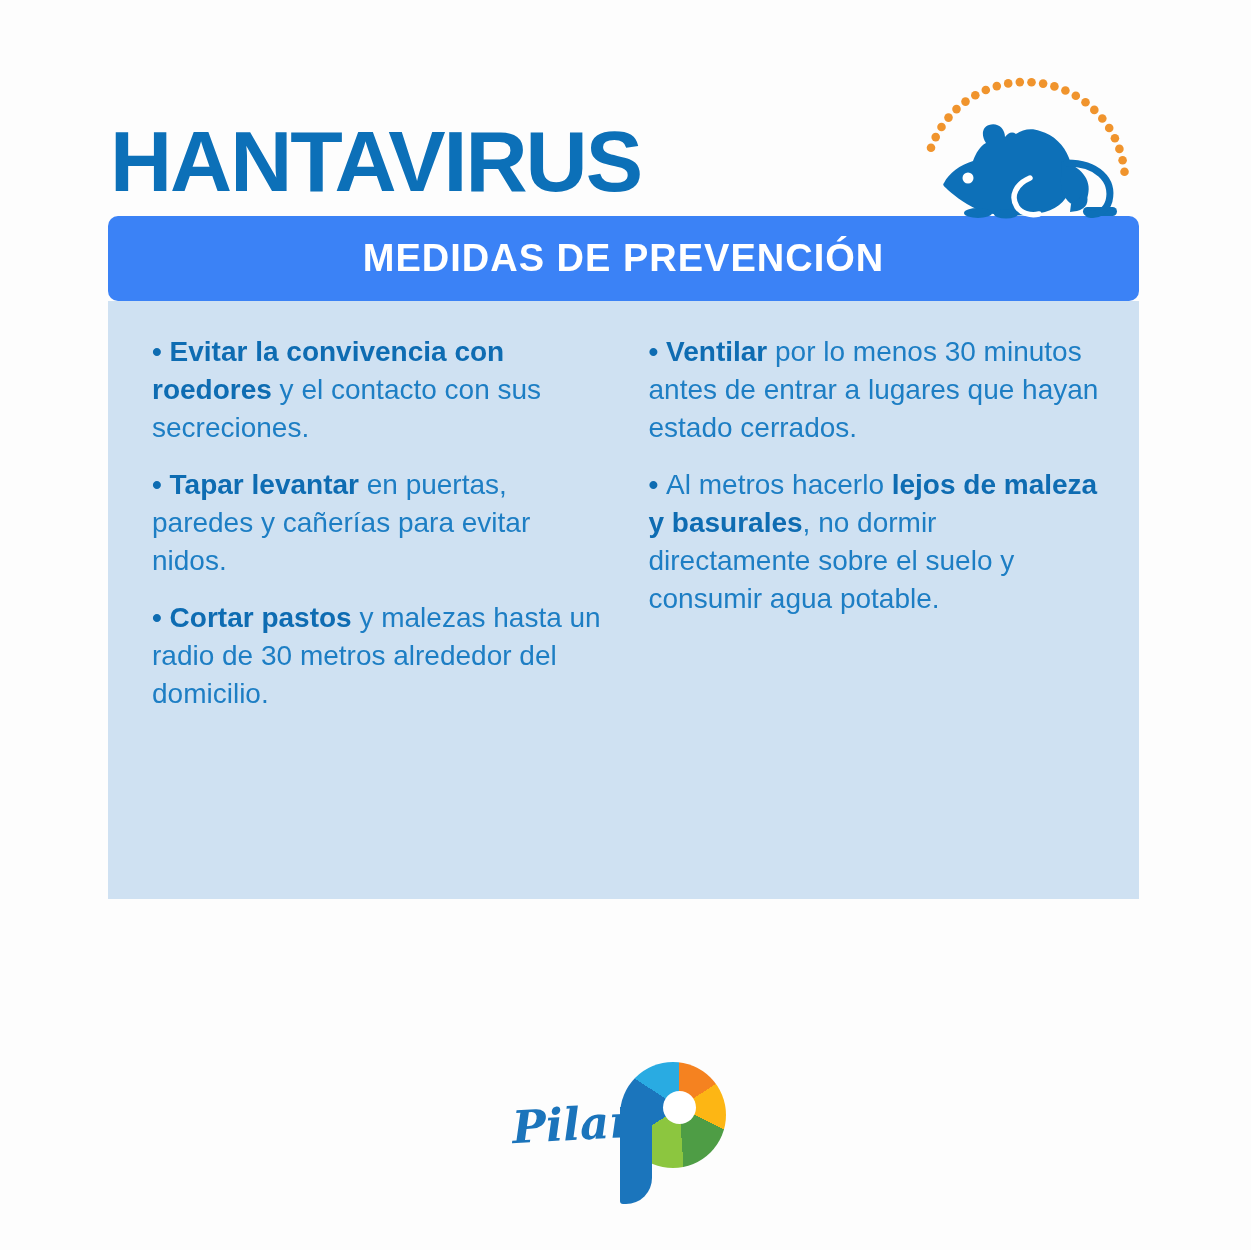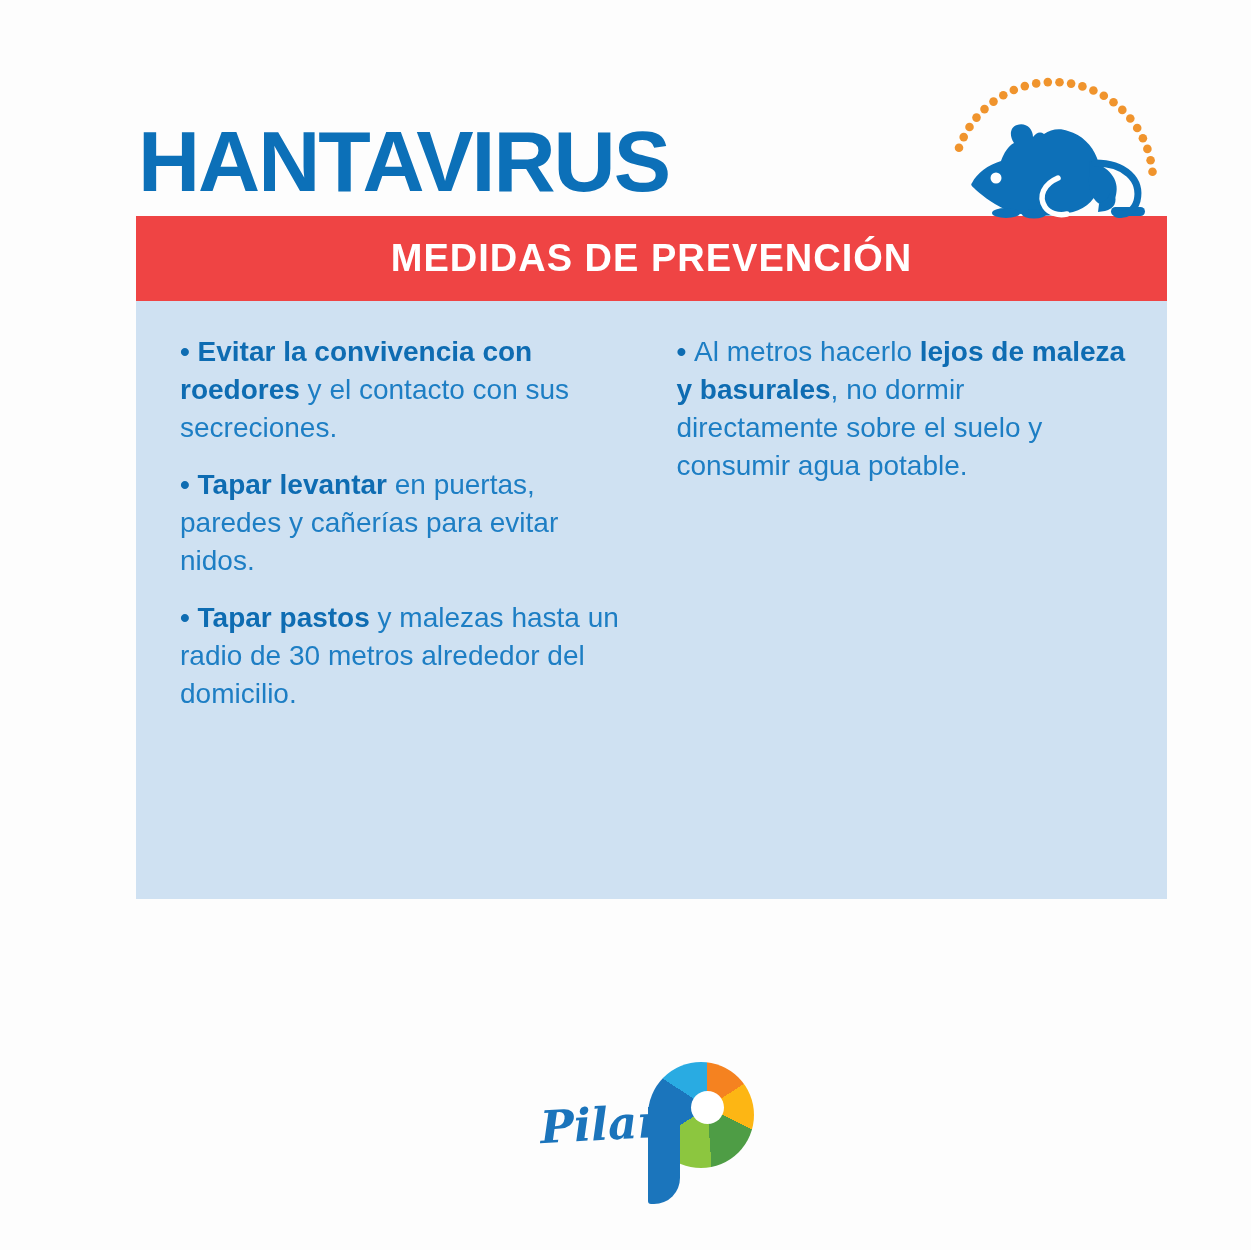--- a/index.html
+++ b/index.html
@@ -1,29 +1,29 @@
 <!DOCTYPE html>
 <html><head>
 <meta charset="utf-8">
 <style>
   html,body{margin:0;padding:0;}
   body{
     width:1251px;height:1250px;position:relative;overflow:hidden;
     background:#fdfdfd;font-family:"Liberation Sans",sans-serif;
   }
-  .page{position:absolute;inset:0;margin-left:28px;}
+  .page{position:absolute;inset:0;}
   .title{
     position:absolute;left:110px;top:112px;margin:0;
     font-size:86px;font-weight:bold;letter-spacing:-2px;
     color:#0c70b8;font-family:"Liberation Sans",sans-serif;
   }
   .rodent-wrap{position:absolute;left:920px;top:65px;width:240px;height:170px;z-index:3;}
   .banner{
     position:absolute;left:108px;top:216px;width:1031px;height:85px;
-    background:#ef4444;display:flex;align-items:center;justify-content:center;z-index:1;
+    background:#3b82f6;display:flex;align-items:center;justify-content:center;z-index:1;border-radius:10px;
   }
   .banner span{
     color:#ffffff;font-weight:bold;font-size:38px;letter-spacing:1px;
   }
   .panel{
     position:absolute;left:108px;top:301px;width:1031px;height:598px;
     background:#cfe1f2;box-sizing:border-box;
     display:flex;gap:42px;padding:32px 36px 0 44px;z-index:0;
   }
   .col{width:472px;}
@@ -119,23 +119,24 @@
   </div>
 
   <div class="banner">
     <span>MEDIDAS DE PREVENCIÓN</span>
   </div>
 
   <div class="panel">
     <div class="col">
       <p class="item"><span class="bullet">• </span><span class="bold">Evitar la convivencia con roedores</span><span class="reg"> y el contacto con sus secreciones.</span></p>
       <p class="item"><span class="bullet">• </span><span class="bold">Tapar levantar</span><span class="reg"> en puertas, paredes y cañerías para evitar nidos.</span></p>
-      <p class="item"><span class="bullet">• </span><span class="bold">Tapar pastos</span><span class="reg"> y malezas hasta un radio de 30 metros alrededor del domicilio.</span></p>
+      <p class="item"><span class="bullet">• </span><span class="bold">Cortar pastos</span><span class="reg"> y malezas hasta un radio de 30 metros alrededor del domicilio.</span></p>
     </div>
     <div class="col">
+      <p class="item"><span class="bullet">• </span><span class="bold">Ventilar</span><span class="reg"> por lo menos 30 minutos antes de entrar a lugares que hayan estado cerrados.</span></p>
       <p class="item"><span class="bullet">• </span><span class="reg">Al metros hacerlo </span><span class="bold">lejos de maleza y basurales</span><span class="reg">, no dormir directamente sobre el suelo y consumir agua potable.</span></p>
     </div>
   </div>
 
   <div>
     <span class="script-word">Pilar</span>
     <div class="plogo">
       <div class="disc"></div>
       <div class="stem"></div>
       <div class="hole"></div>

